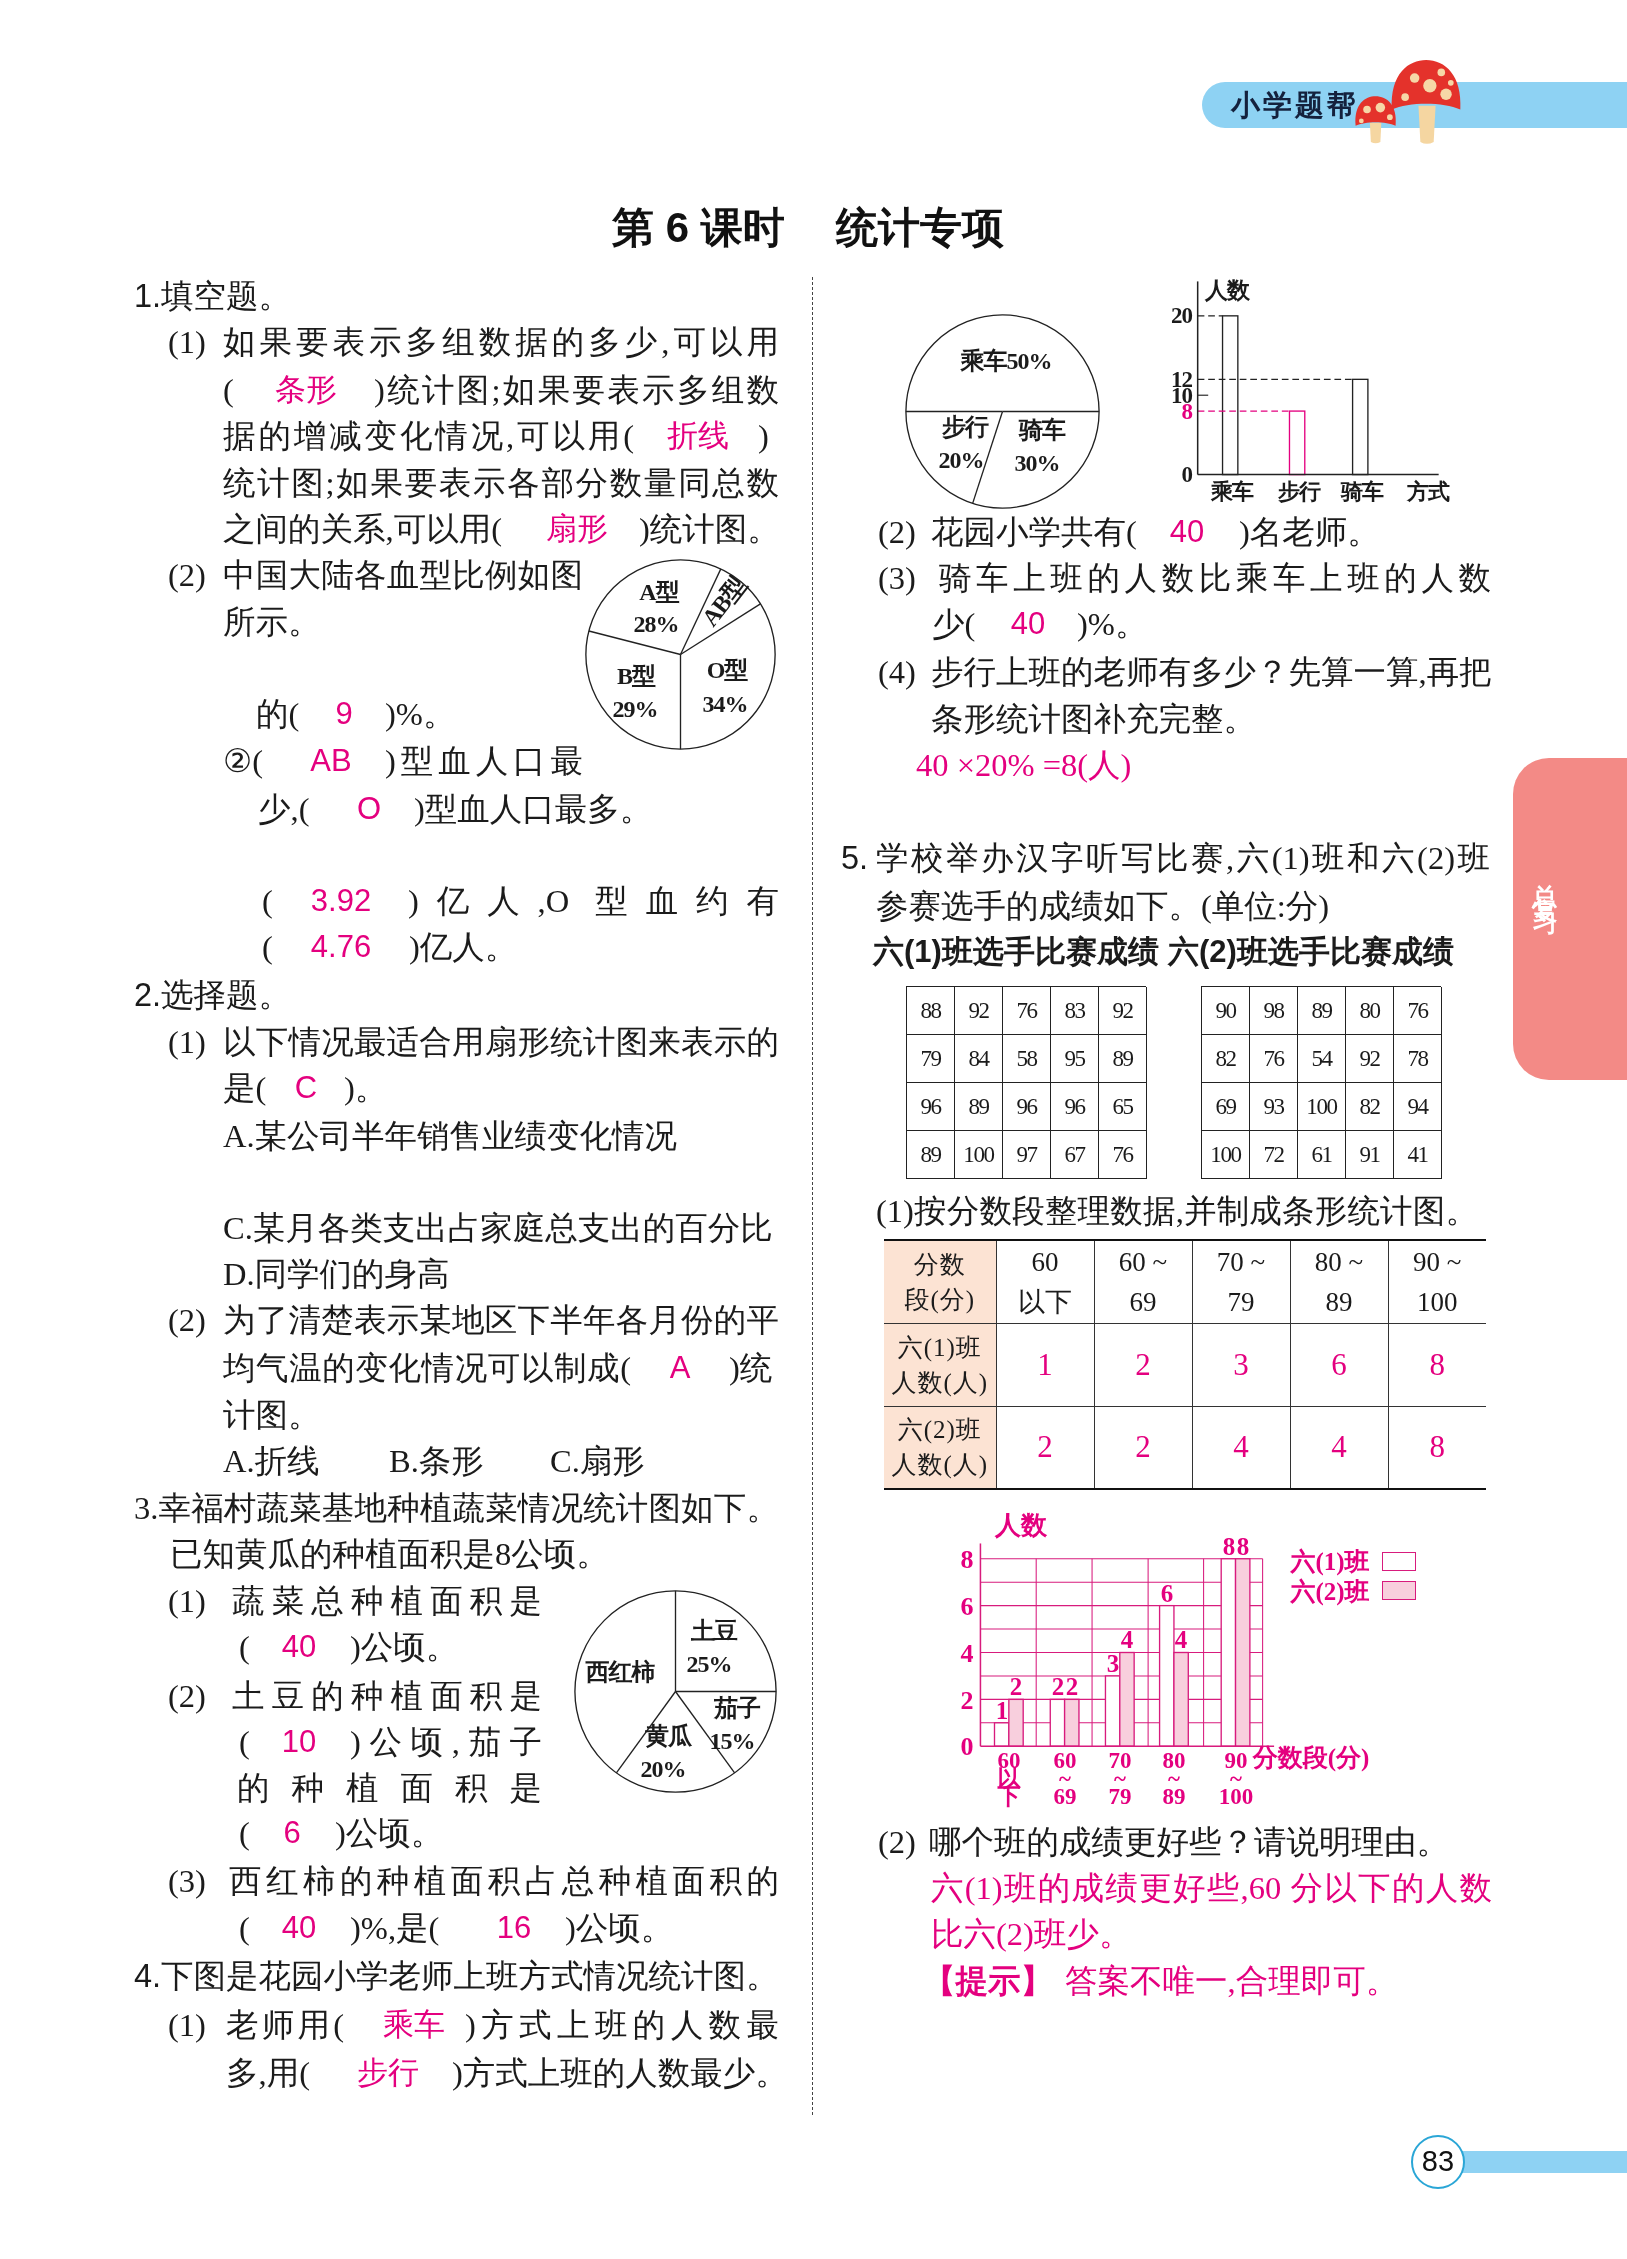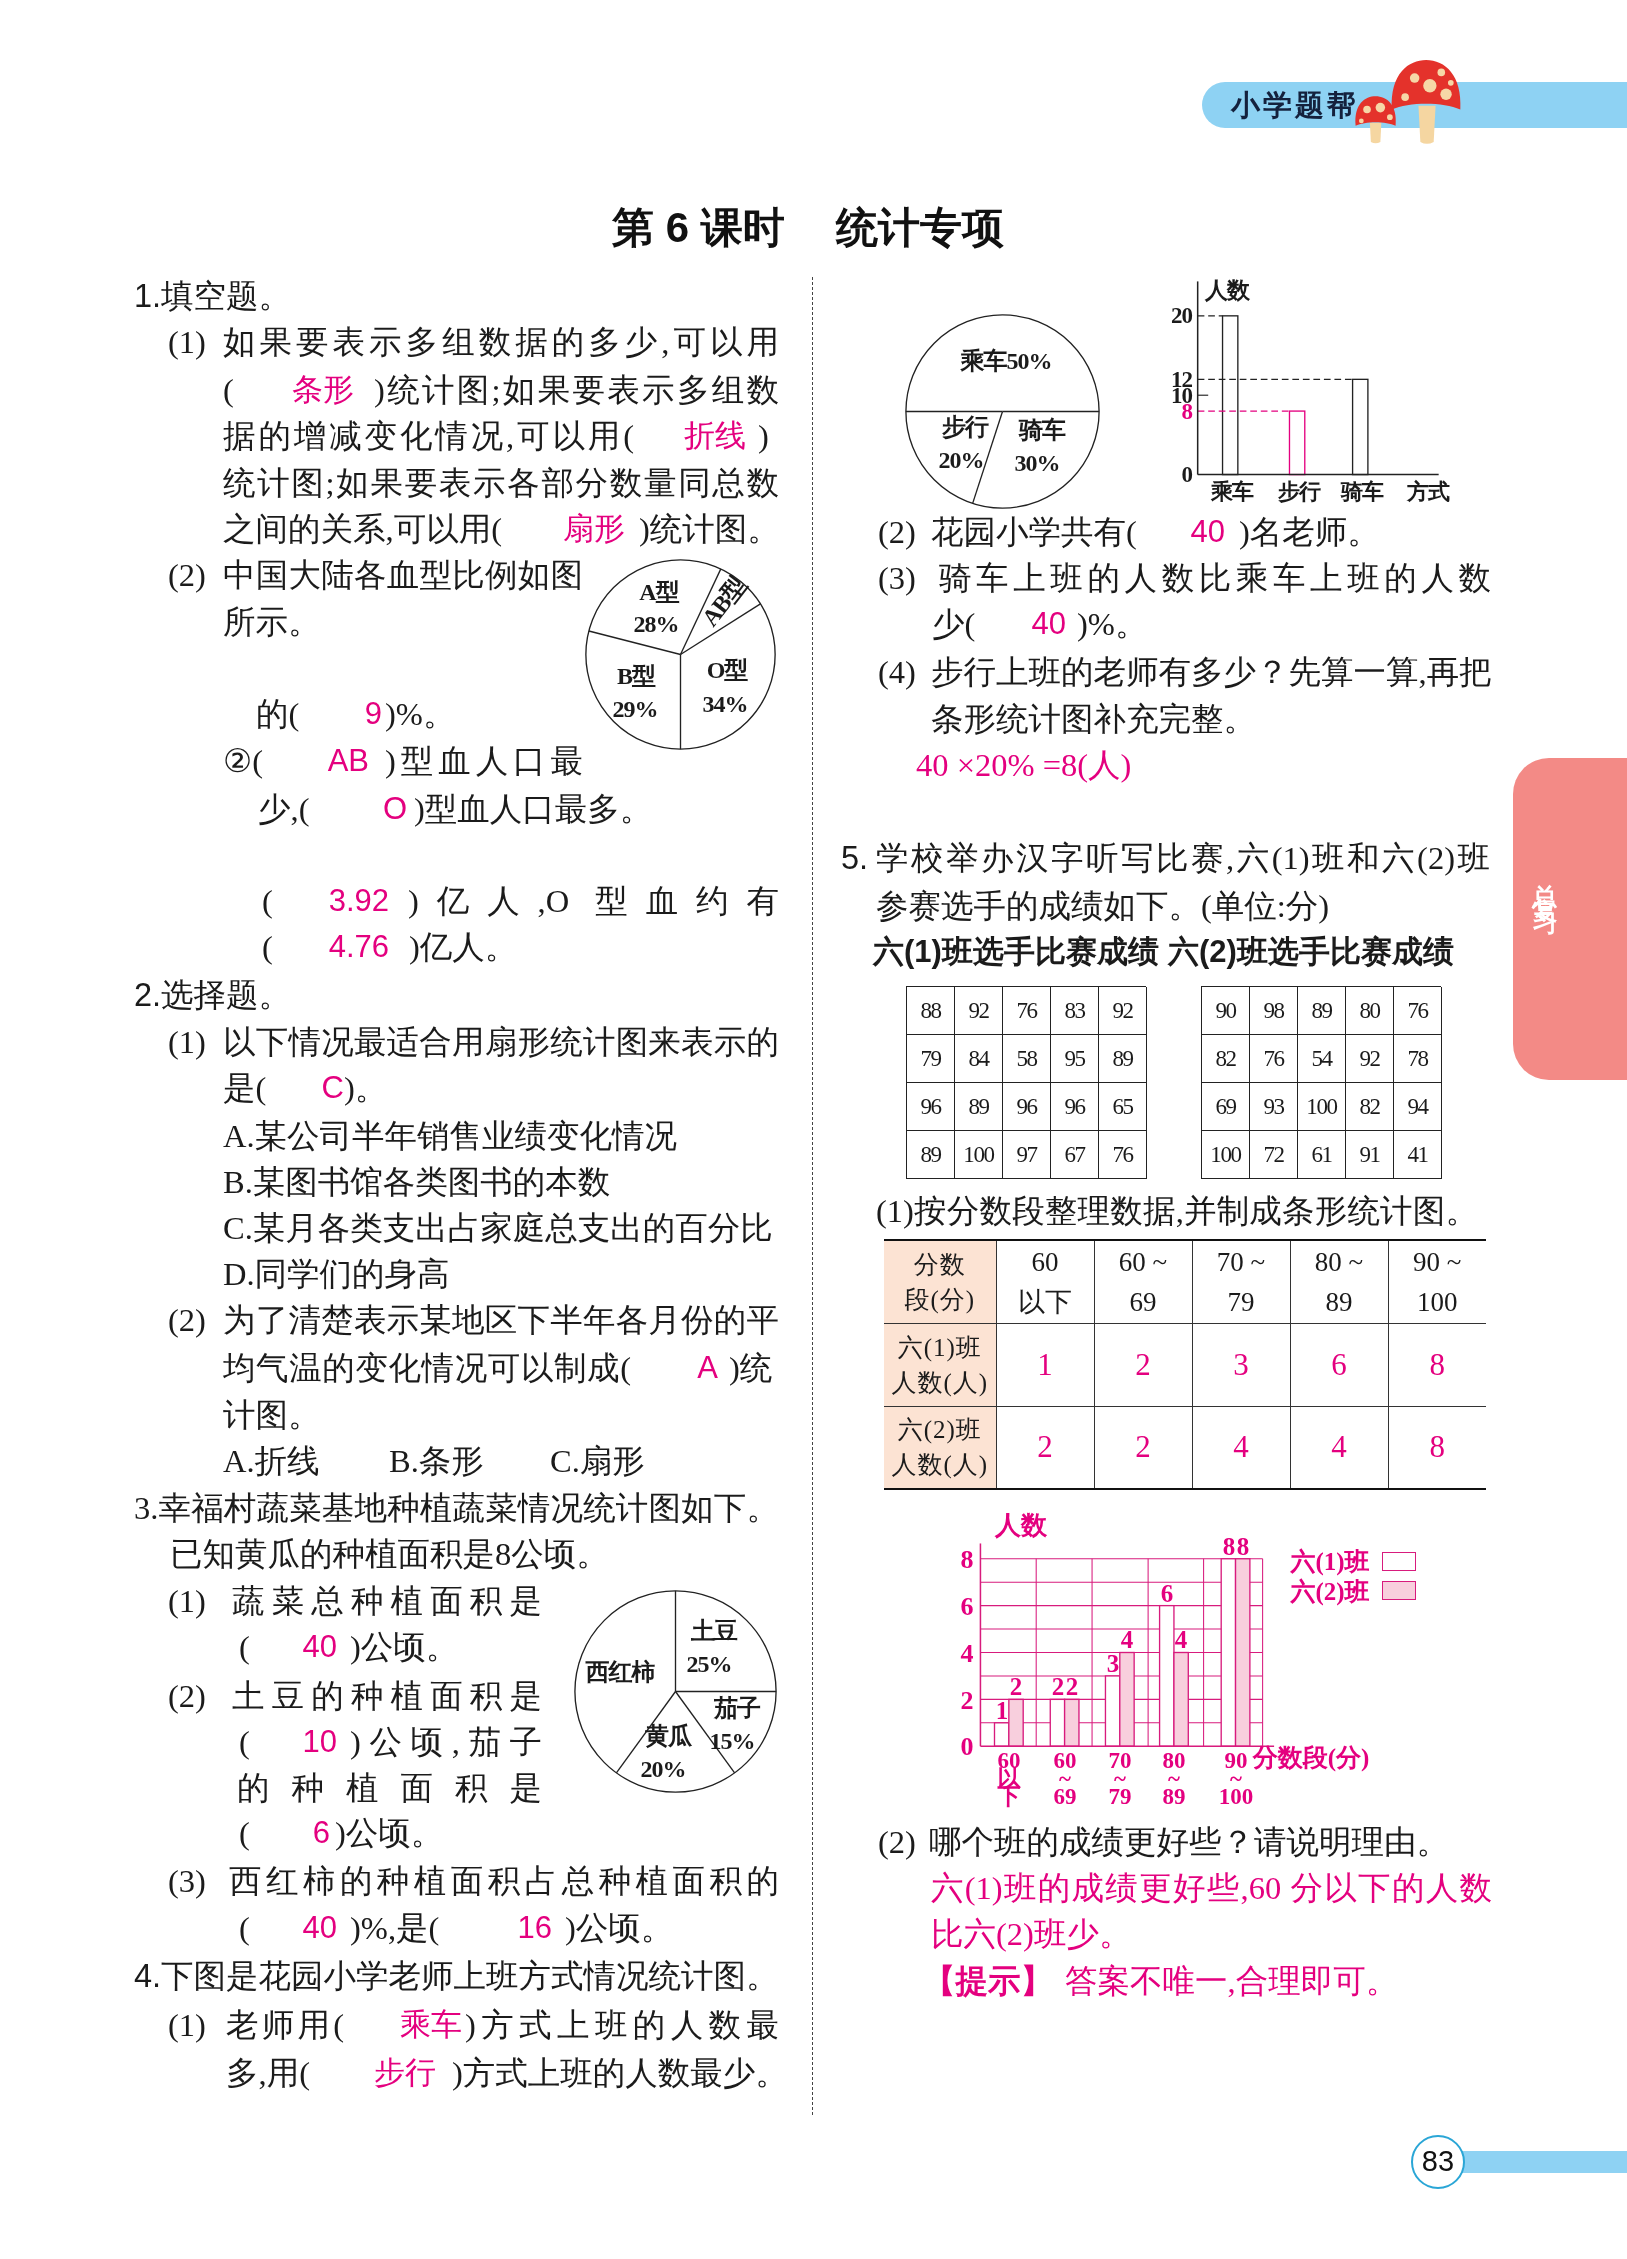--- a/index.html
+++ b/index.html
@@ -1,20 +1,20 @@
 <!DOCTYPE html>
 <html><head>
 <meta charset="utf-8">
 <style>
 *{box-sizing:border-box;}
 html,body{margin:0;padding:0;background:#fff;}
 #page{position:relative;width:1628px;height:2260px;overflow:hidden;background:#fff;font-family:"Liberation Serif","DejaVu Serif",serif;color:#1b1b1b;}
 .seg{position:absolute;height:46px;line-height:46px;font-size:32.5px;white-space:nowrap;}
 .j{text-align:justify;text-align-last:justify;}
-.ans{color:#e4007f;text-align:right;font-family:"Liberation Sans","DejaVu Sans",sans-serif;font-size:31px;}
+.ans{color:#e4007f;text-align:center;font-family:"Liberation Sans","DejaVu Sans",sans-serif;font-size:31px;}
 .pink{color:#e4007f;}
 .sans{font-family:"Liberation Sans","DejaVu Sans",sans-serif;}
 .bold{font-weight:bold;}
 .brand-bar{position:absolute;left:1202px;top:82px;width:426px;height:46px;background:#8ed2f3;border-radius:23px 0 0 23px;}
 .brand-text{position:absolute;left:1231px;top:82px;height:46px;line-height:46px;font-size:29px;font-weight:bold;color:#14213d;letter-spacing:2.9px;font-family:"Liberation Sans","DejaVu Sans",sans-serif;}
 .mushrooms{position:absolute;left:1348px;top:54px;}
 .title-seg{position:absolute;top:203px;height:50px;line-height:50px;font-size:42px;font-weight:bold;font-family:"Liberation Sans","DejaVu Sans",sans-serif;color:#111;white-space:nowrap;}
 .col-divider{position:absolute;left:812px;top:277px;height:1838px;border-left:1.9px dashed #444;}
 .side-tab{position:absolute;left:1513px;top:758px;width:115px;height:322px;background:#f38a86;border-radius:36px 0 0 36px;}
 .side-tab span{position:absolute;left:16.3px;top:105px;writing-mode:vertical-rl;font-size:25px;font-weight:bold;color:#fff;letter-spacing:15.3px;font-family:"Liberation Sans","DejaVu Sans",sans-serif;}
@@ -124,21 +124,20 @@
   <div class="cl" style="left:727px;top:670px">O型</div>
   <div class="cl" style="left:725px;top:704px">34%</div>
 
   <div class="seg sans" style="left:134px;top:972px">2.选择题。</div>
   <div class="seg" style="left:168px;top:1019px">(1)</div>
   <div class="seg j" style="left:223px;top:1019px;width:556px">以下情况最适合用扇形统计图来表示的</div>
   <div class="seg" style="left:223px;top:1065px">是(</div>
   <div class="seg ans" style="left:268px;top:1065px;width:76px">C</div>
   <div class="seg" style="left:344px;top:1065px">)。</div>
   <div class="seg" style="left:223px;top:1113px">A.某公司半年销售业绩变化情况</div>
-  <div class="seg" style="left:223px;top:1159px">B.某图书馆各类图书的本数</div>
   <div class="seg" style="left:223px;top:1205px">C.某月各类支出占家庭总支出的百分比</div>
   <div class="seg" style="left:223px;top:1251px">D.同学们的身高</div>
   <div class="seg" style="left:168px;top:1297px">(2)</div>
   <div class="seg j" style="left:223px;top:1297px;width:556px">为了清楚表示某地区下半年各月份的平</div>
   <div class="seg j" style="left:223px;top:1345px;width:408px">均气温的变化情况可以制成(</div>
   <div class="seg ans" style="left:642px;top:1345px;width:76px">A</div>
   <div class="seg" style="left:729px;top:1345px">)统</div>
   <div class="seg" style="left:223px;top:1392px">计图。</div>
   <div class="seg" style="left:223px;top:1438px">A.折线</div>
   <div class="seg" style="left:389px;top:1438px">B.条形</div>

